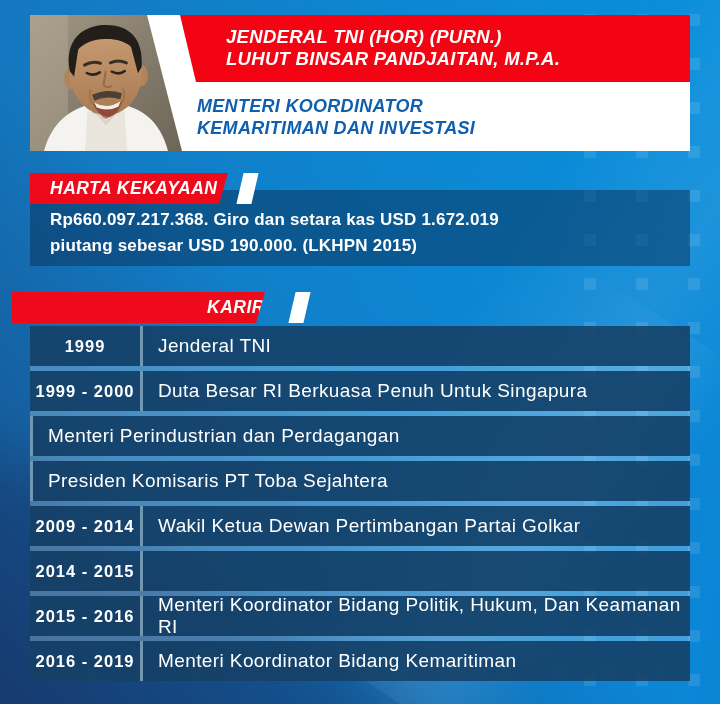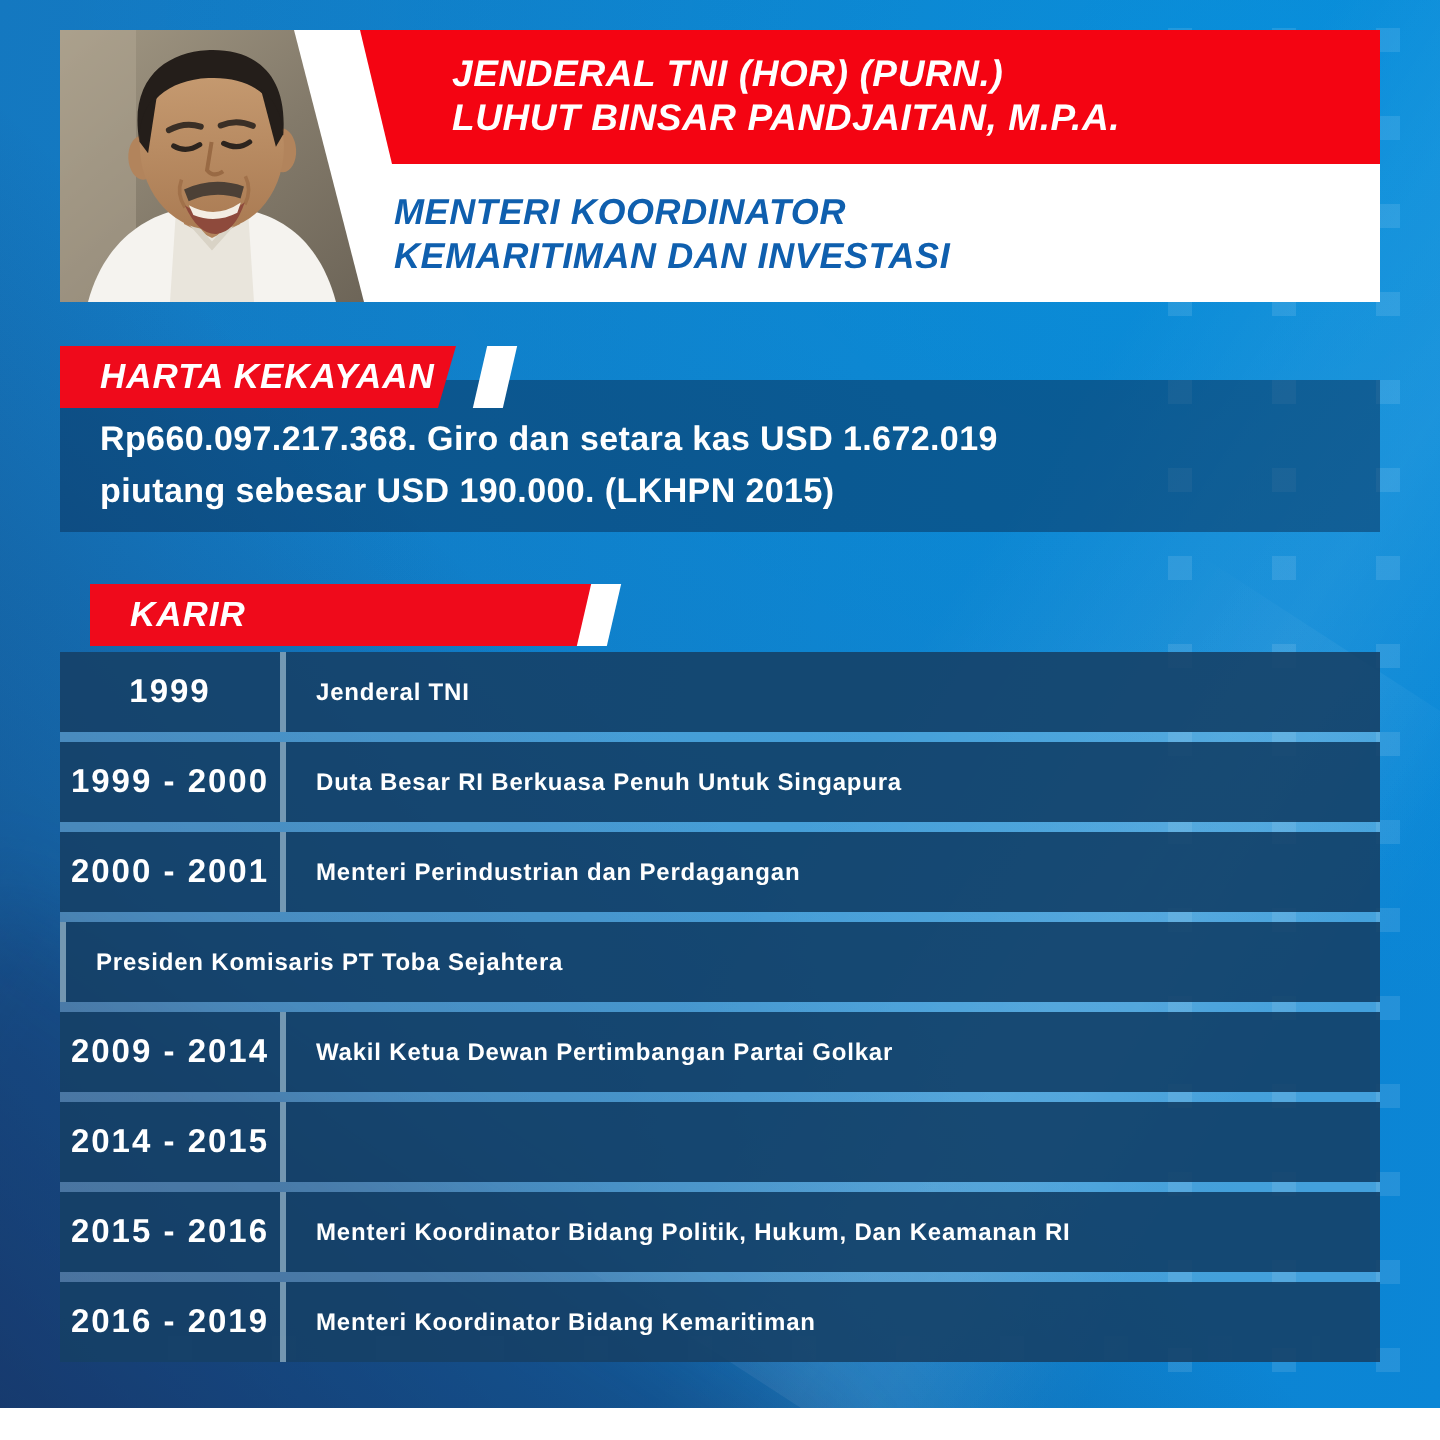--- a/index.html
+++ b/index.html
@@ -35,38 +35,38 @@
 
   
   .banner{position:absolute;height:31px;background:#ef0a1b;color:#ffffff;z-index:3;
     font-style:italic;font-weight:bold;font-size:17.5px;line-height:31px;letter-spacing:.5px;
     padding-left:20px;box-sizing:border-box;
     clip-path:polygon(0 0,100% 0,calc(100% - 9px) 100%,0 100%);}
   .banner-tab{position:absolute;width:15px;height:31px;background:#ffffff;z-index:3;
     transform:skewX(-13deg);}
   .banner-harta{left:30px;top:173px;width:198px;}
   .tab-harta{left:240px;top:173px;}
-  .banner-karir{left:45px;top:292px;width:253px;}
+  .banner-karir{left:12px;top:292px;width:253px;text-align:right;}
   .tab-karir{left:292px;top:292px;}
 
   
   .wealth-panel{position:absolute;left:30px;top:190px;width:660px;height:76px;
     background:rgba(10,53,94,0.55);z-index:1;box-sizing:border-box;
     padding:17px 0 0 20px;color:#ffffff;font-weight:bold;font-size:17px;line-height:26px;
     letter-spacing:.2px;}
 
   
   .career-table{position:absolute;left:30px;top:326px;width:660px;z-index:1;
     display:flex;flex-direction:column;gap:5px;background:rgba(173,212,236,0.35);}
   .crow{display:flex;height:40px;background:rgba(10,52,92,0.82);}
   .crow .period{width:110px;display:flex;align-items:center;justify-content:center;
     color:#ffffff;font-size:16.5px;font-weight:600;letter-spacing:1px;}
   .crow .vsep{width:3px;background:rgba(210,235,248,0.50);}
   .crow .position{flex:1;display:flex;align-items:center;padding-left:15px;
-    color:#ffffff;font-size:12px;font-weight:700;letter-spacing:.4px;}
+    color:#ffffff;font-size:19px;font-weight:400;letter-spacing:.4px;}
 </style>
 </head>
 <body>
 
 <div class="stage">
 
   <div class="streak streak-tr"></div>
   <div class="streak streak-br"></div>
   <div class="streak streak-bl"></div>
   <svg class="dots" width="160" height="720">
@@ -157,21 +157,20 @@
       <div class="period">1999</div>
       <div class="vsep"></div>
       <div class="position">Jenderal TNI</div>
     </div>
     <div class="crow">
       <div class="period">1999 - 2000</div>
       <div class="vsep"></div>
       <div class="position">Duta Besar RI Berkuasa Penuh Untuk Singapura</div>
     </div>
     <div class="crow">
-      <div class="period">2000 - 2001</div>
       <div class="vsep"></div>
       <div class="position">Menteri Perindustrian dan Perdagangan</div>
     </div>
     <div class="crow">
       <div class="vsep"></div>
       <div class="position">Presiden Komisaris PT Toba Sejahtera</div>
     </div>
     <div class="crow">
       <div class="period">2009 - 2014</div>
       <div class="vsep"></div>

